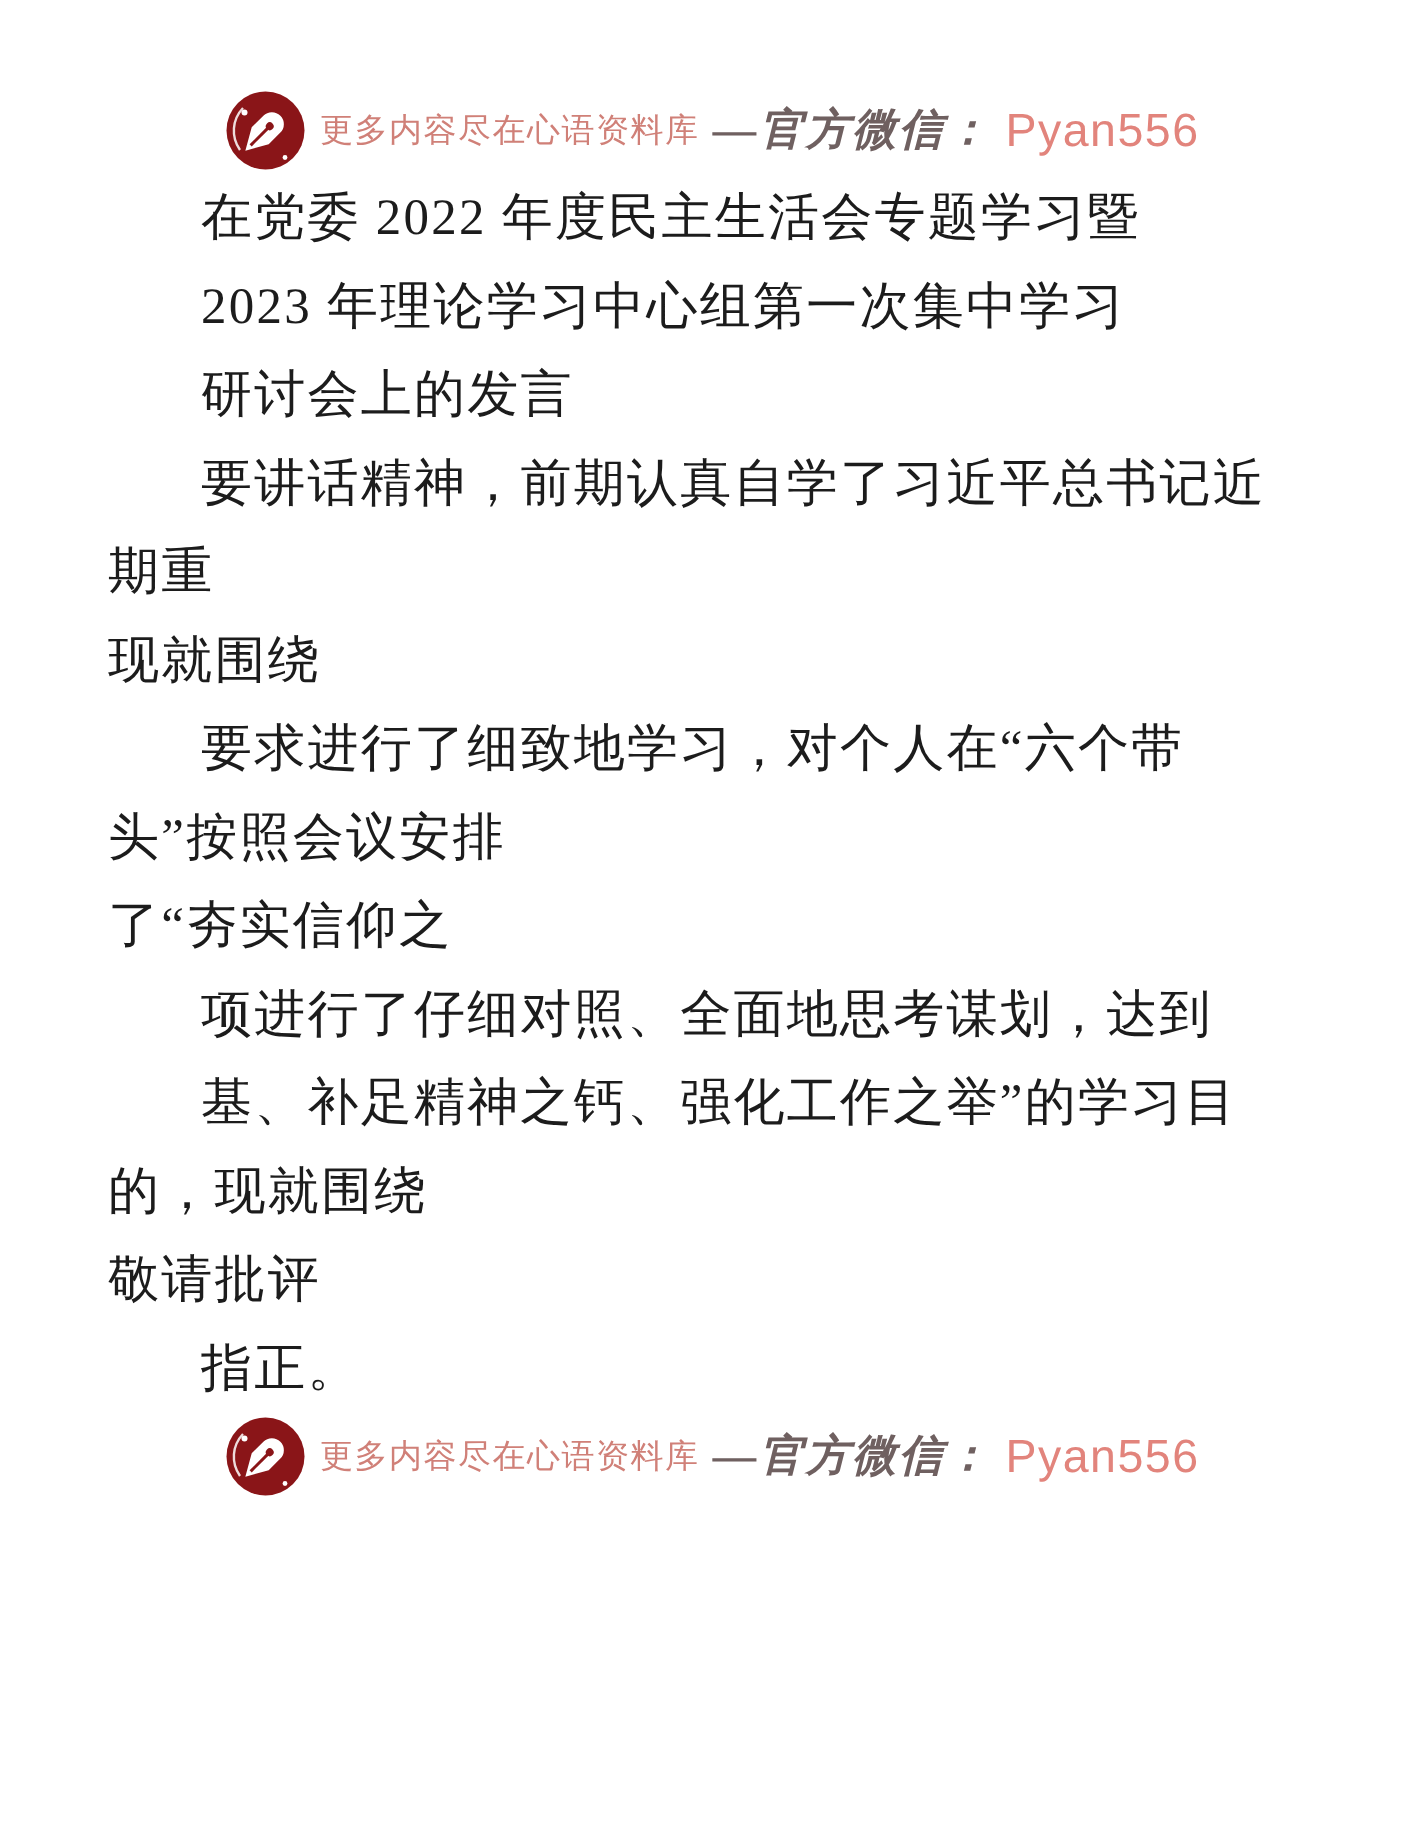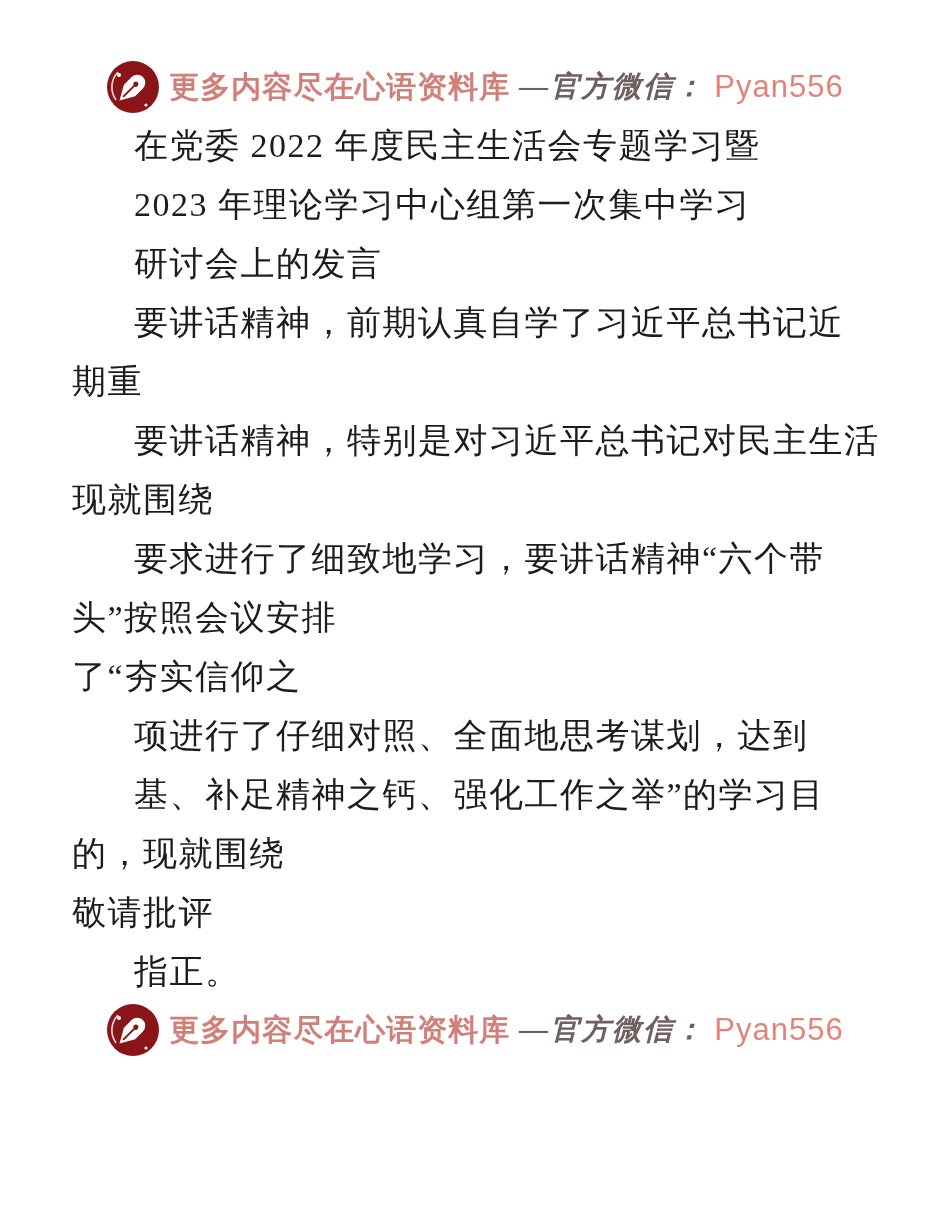--- a/index.html
+++ b/index.html
@@ -20,22 +20,22 @@
     justify-content: center;
     align-items: center;
     gap: 9px;
     height: 58px;
     white-space: nowrap;
   }
   .watermark.top { margin-top: 58px; }
   .watermark.bottom { margin-top: 0px; }
   .logo { width: 54px; height: 54px; flex: 0 0 auto; display: inline-block; }
   .brand {
-    font-size: 30px;
-    font-weight: bold;
+    font-size: 22px;
+    font-weight: normal;
     letter-spacing: 1px;
     color: var(--brand-color, #d08078);
     font-family: "Liberation Serif", "DejaVu Serif", serif;
   }
   .channel {
     font-size: 29px;
     font-style: italic;
     font-weight: bold;
     letter-spacing: 2px;
     color: var(--channel-color, #6f6060);
@@ -84,23 +84,22 @@
       <span class="channel">—官方微信：</span>
       <span class="wid">Pyan556</span>
   </div>
 
   <div class="doc" id="doc-body">
       <div class="line indent">在党委 2022 年度民主生活会专题学习暨</div>
       <div class="line indent">2023 年理论学习中心组第一次集中学习</div>
       <div class="line indent">研讨会上的发言</div>
       <div class="line indent">要讲话精神，前期认真自学了习近平总书记近</div>
       <div class="line">期重</div>
-      <div class="line indent">要讲话精神，特别是对习近平总书记对民主生活</div>
       <div class="line">现就围绕</div>
-      <div class="line indent">要求进行了细致地学习，要讲话精神“六个带</div>
+      <div class="line indent">要求进行了细致地学习，对个人在“六个带</div>
       <div class="line">头”按照会议安排</div>
       <div class="line">了“夯实信仰之</div>
       <div class="line indent">项进行了仔细对照、全面地思考谋划，达到</div>
       <div class="line indent">基、补足精神之钙、强化工作之举”的学习目</div>
       <div class="line">的，现就围绕</div>
       <div class="line">敬请批评</div>
       <div class="line indent">指正。</div>
     </div>
 
   <div class="watermark bottom">

